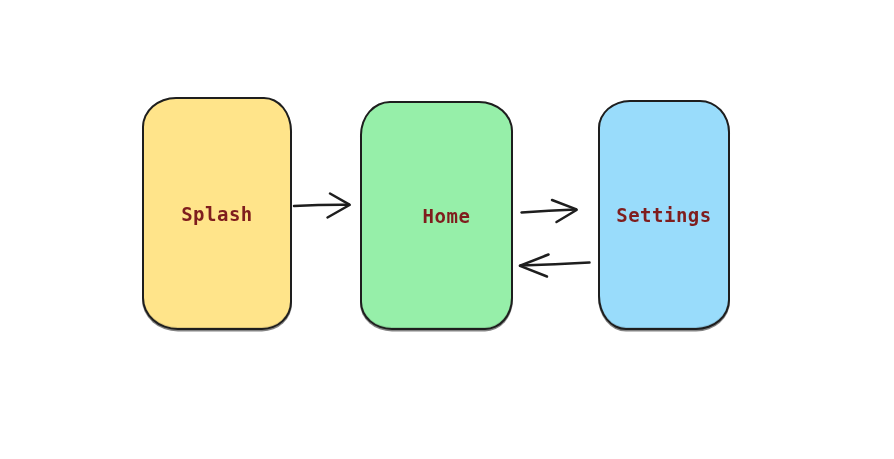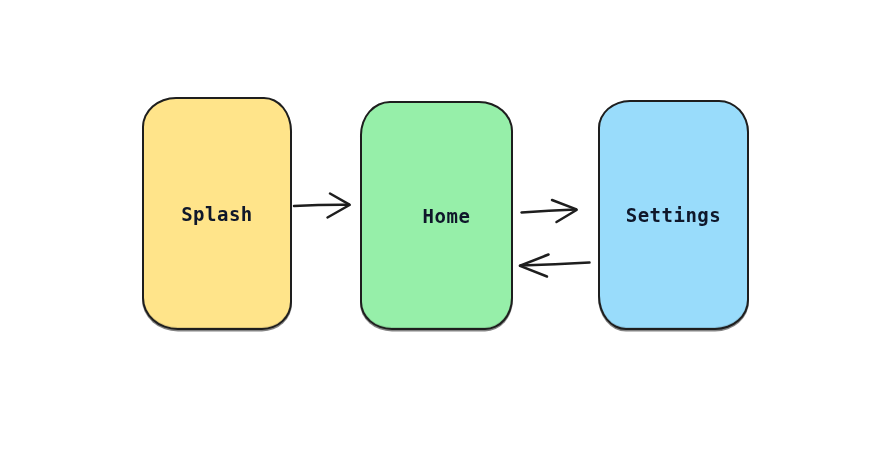--- a/index.html
+++ b/index.html
@@ -21,36 +21,36 @@
     border: 2.5px solid #1e1e1e;
     display: flex;
     align-items: center;
     justify-content: center;
     box-shadow: 0 1.5px 0 rgba(30,30,30,0.55), inset 0 -1px 0 rgba(30,30,30,0.15);
   }
   .node-label {
     font-size: 19px;
     font-weight: bold;
     letter-spacing: 0.5px;
-    color: #0f172a;
+    color: #7f1d1d;
     user-select: none;
   }
   .node-splash {
     left: 142px; top: 97px;
     width: 150px; height: 233px;
     border-radius: 34px 28px 30px 36px / 30px 34px 28px 32px;
   }
   .node-home {
     left: 360px; top: 101px;
     width: 153px; height: 229px;
     border-radius: 30px 34px 28px 32px / 34px 30px 32px 28px;
   }
   .node-settings {
     left: 598px; top: 100px;
-    width: 151px; height: 230px;
+    width: 132px; height: 230px;
     border-radius: 32px 30px 34px 28px / 28px 32px 30px 34px;
   }
   .arrows {
     position: absolute;
     left: 0; top: 0;
     width: 894px; height: 459px;
   }
   .arrow {
     fill: none;
     stroke: #1e1e1e;

